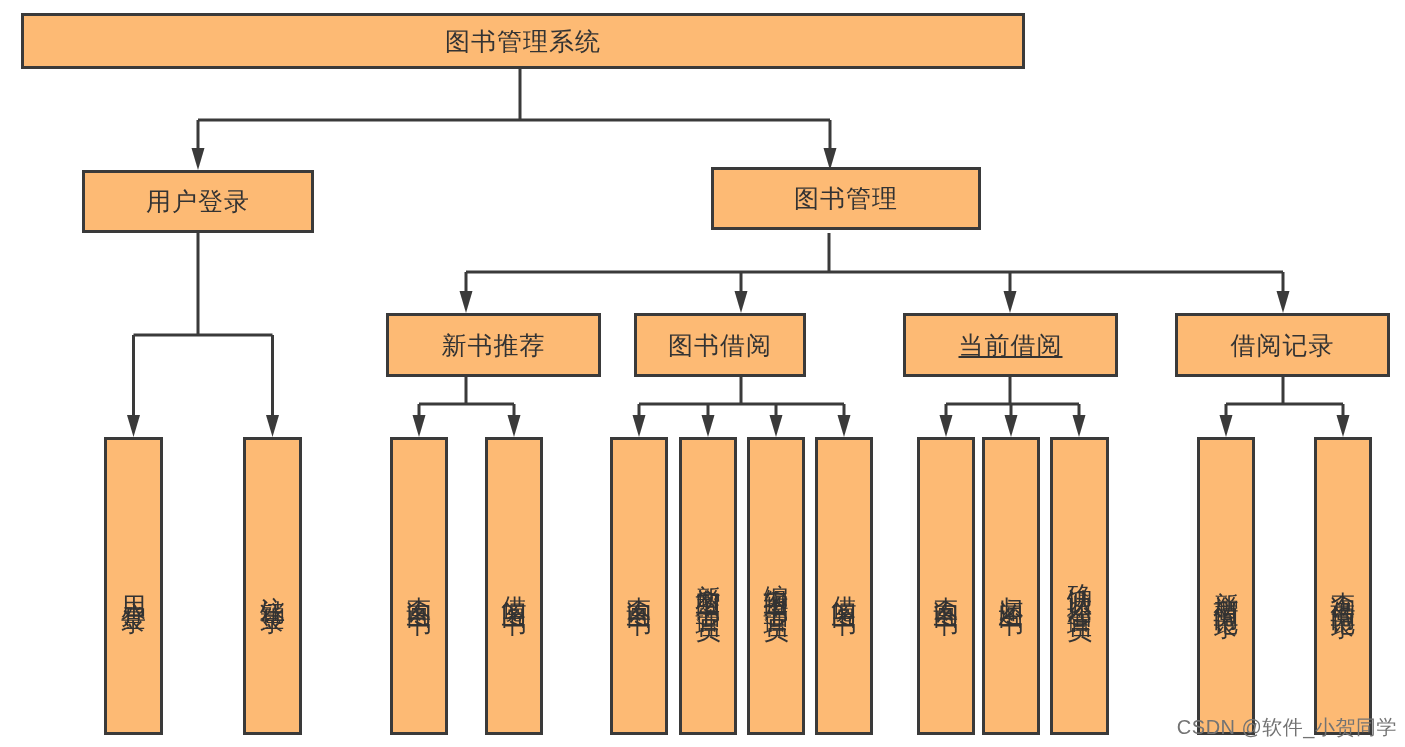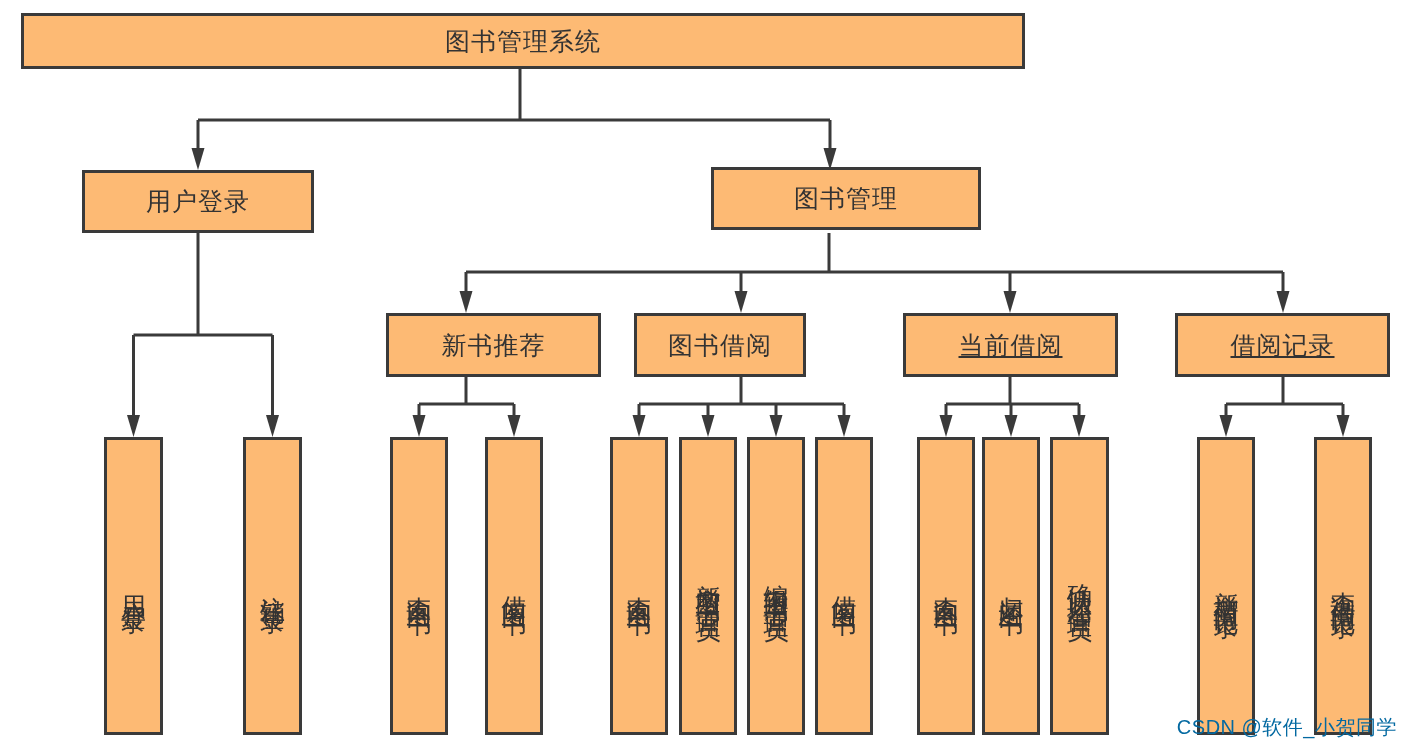--- a/index.html
+++ b/index.html
@@ -40,21 +40,21 @@
     font-size: 25px;
     letter-spacing: 5px;
     color: #333333;
     line-height: 1;
   }
   .watermark {
     position: absolute;
     top: 714px;
     right: 8px;
     font-size: 20px;
-    color: #0369a1;
+    color: #737373;
     letter-spacing: 0.5px;
     z-index: 3;
     white-space: nowrap;
   }
 </style>
 </head>
 <body>
 
 <div class="canvas">
 
@@ -111,21 +111,21 @@
 
   <div class="box" style="left:359px; top:313px; width:215px; height:64px;margin-left:27px;">
     <span class="hlabel">新书推荐</span>
   </div>
   <div class="box" style="left:634px; top:313px; width:172px; height:64px;">
     <span class="hlabel">图书借阅</span>
   </div>
   <div class="box" style="left:903px; top:313px; width:215px; height:64px;text-decoration:underline;">
     <span class="hlabel">当前借阅</span>
   </div>
-  <div class="box" style="left:1175px; top:313px; width:215px; height:64px;text-decoration:underline;">
+  <div class="box" style="left:1175px; top:313px; width:215px; height:64px;">
     <span class="hlabel">借阅记录</span>
   </div>
 
   <div class="box" style="left:104px; top:437px; width:59px; height:298px;">
     <span class="vlabel">用户登录</span>
   </div>
   <div class="box" style="left:243px; top:437px; width:59px; height:298px;">
     <span class="vlabel">注销登录</span>
   </div>
 

